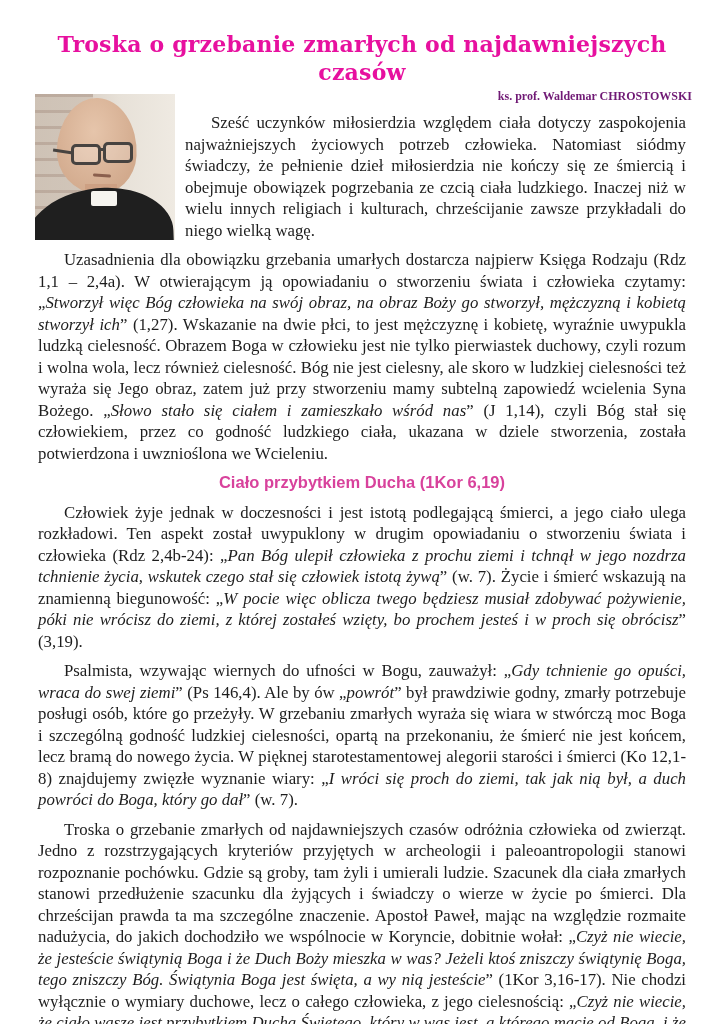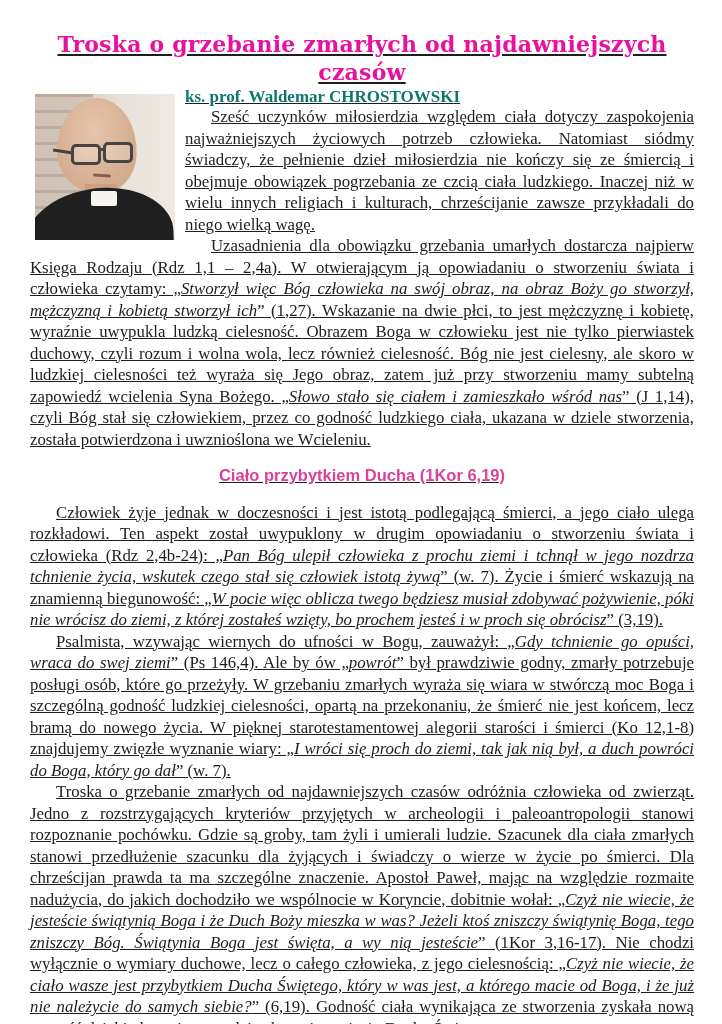--- a/index.html
+++ b/index.html
@@ -5,35 +5,35 @@
   :root{
     --title-color:#e7109f;
     --heading-color:#d8429c;
     --text-color:#1d1d1d;
   }
   html,body{margin:0;padding:0;}
   body{
     width:722px;height:1024px;background:#ffffff;overflow:hidden;
     font-family:"Liberation Serif",serif;color:var(--text-color);
   }
-  .page{box-sizing:border-box;width:722px;height:1024px;padding:30px 28px 16px 30px;text-decoration:underline;}
+  .page{box-sizing:border-box;width:722px;height:1024px;padding:30px 28px 16px 30px;}
   .title{
     font-family:"DejaVu Serif",serif;font-weight:bold;font-size:22px;line-height:28px;
     text-align:center;color:var(--title-color);letter-spacing:.2px;
   }
   .byline{
-    font-family:"Liberation Serif",serif;font-weight:bold;font-size:17px;
-    text-align:left;margin:3px 2px 2px 0;color:#0f766e;line-height:15px;
+    font-family:"Liberation Serif",serif;font-weight:bold;font-size:12px;
+    text-align:right;margin:3px 2px 2px 0;color:#701a75;line-height:15px;
   }
   .content p{
-    font-size:16.8px;line-height:21.5px;text-align:justify;text-indent:26px;margin:0;
+    font-size:16.8px;line-height:21.5px;text-align:justify;text-indent:26px;margin:8px;
   }
   .section-heading{
     font-family:"Liberation Sans",sans-serif;font-weight:bold;font-size:16.5px;
-    line-height:21.5px;text-align:center;color:var(--heading-color);margin:15px;
+    line-height:21.5px;text-align:center;color:var(--heading-color);margin:8px;
   }
   
   .photo{
     float:left;width:140px;height:146px;margin:5px 10px 2px 5px;
     position:relative;overflow:hidden;
     background:linear-gradient(90deg,#cfc3b8 0%,#d9cfc5 32%,#e7e1d8 60%,#efeae2 100%);
   }
   .photo .brick{
     position:absolute;left:0;top:0;width:58px;height:100%;
     background:repeating-linear-gradient(180deg,#b5a294 0 3px,#cec2b5 3px 16px);

